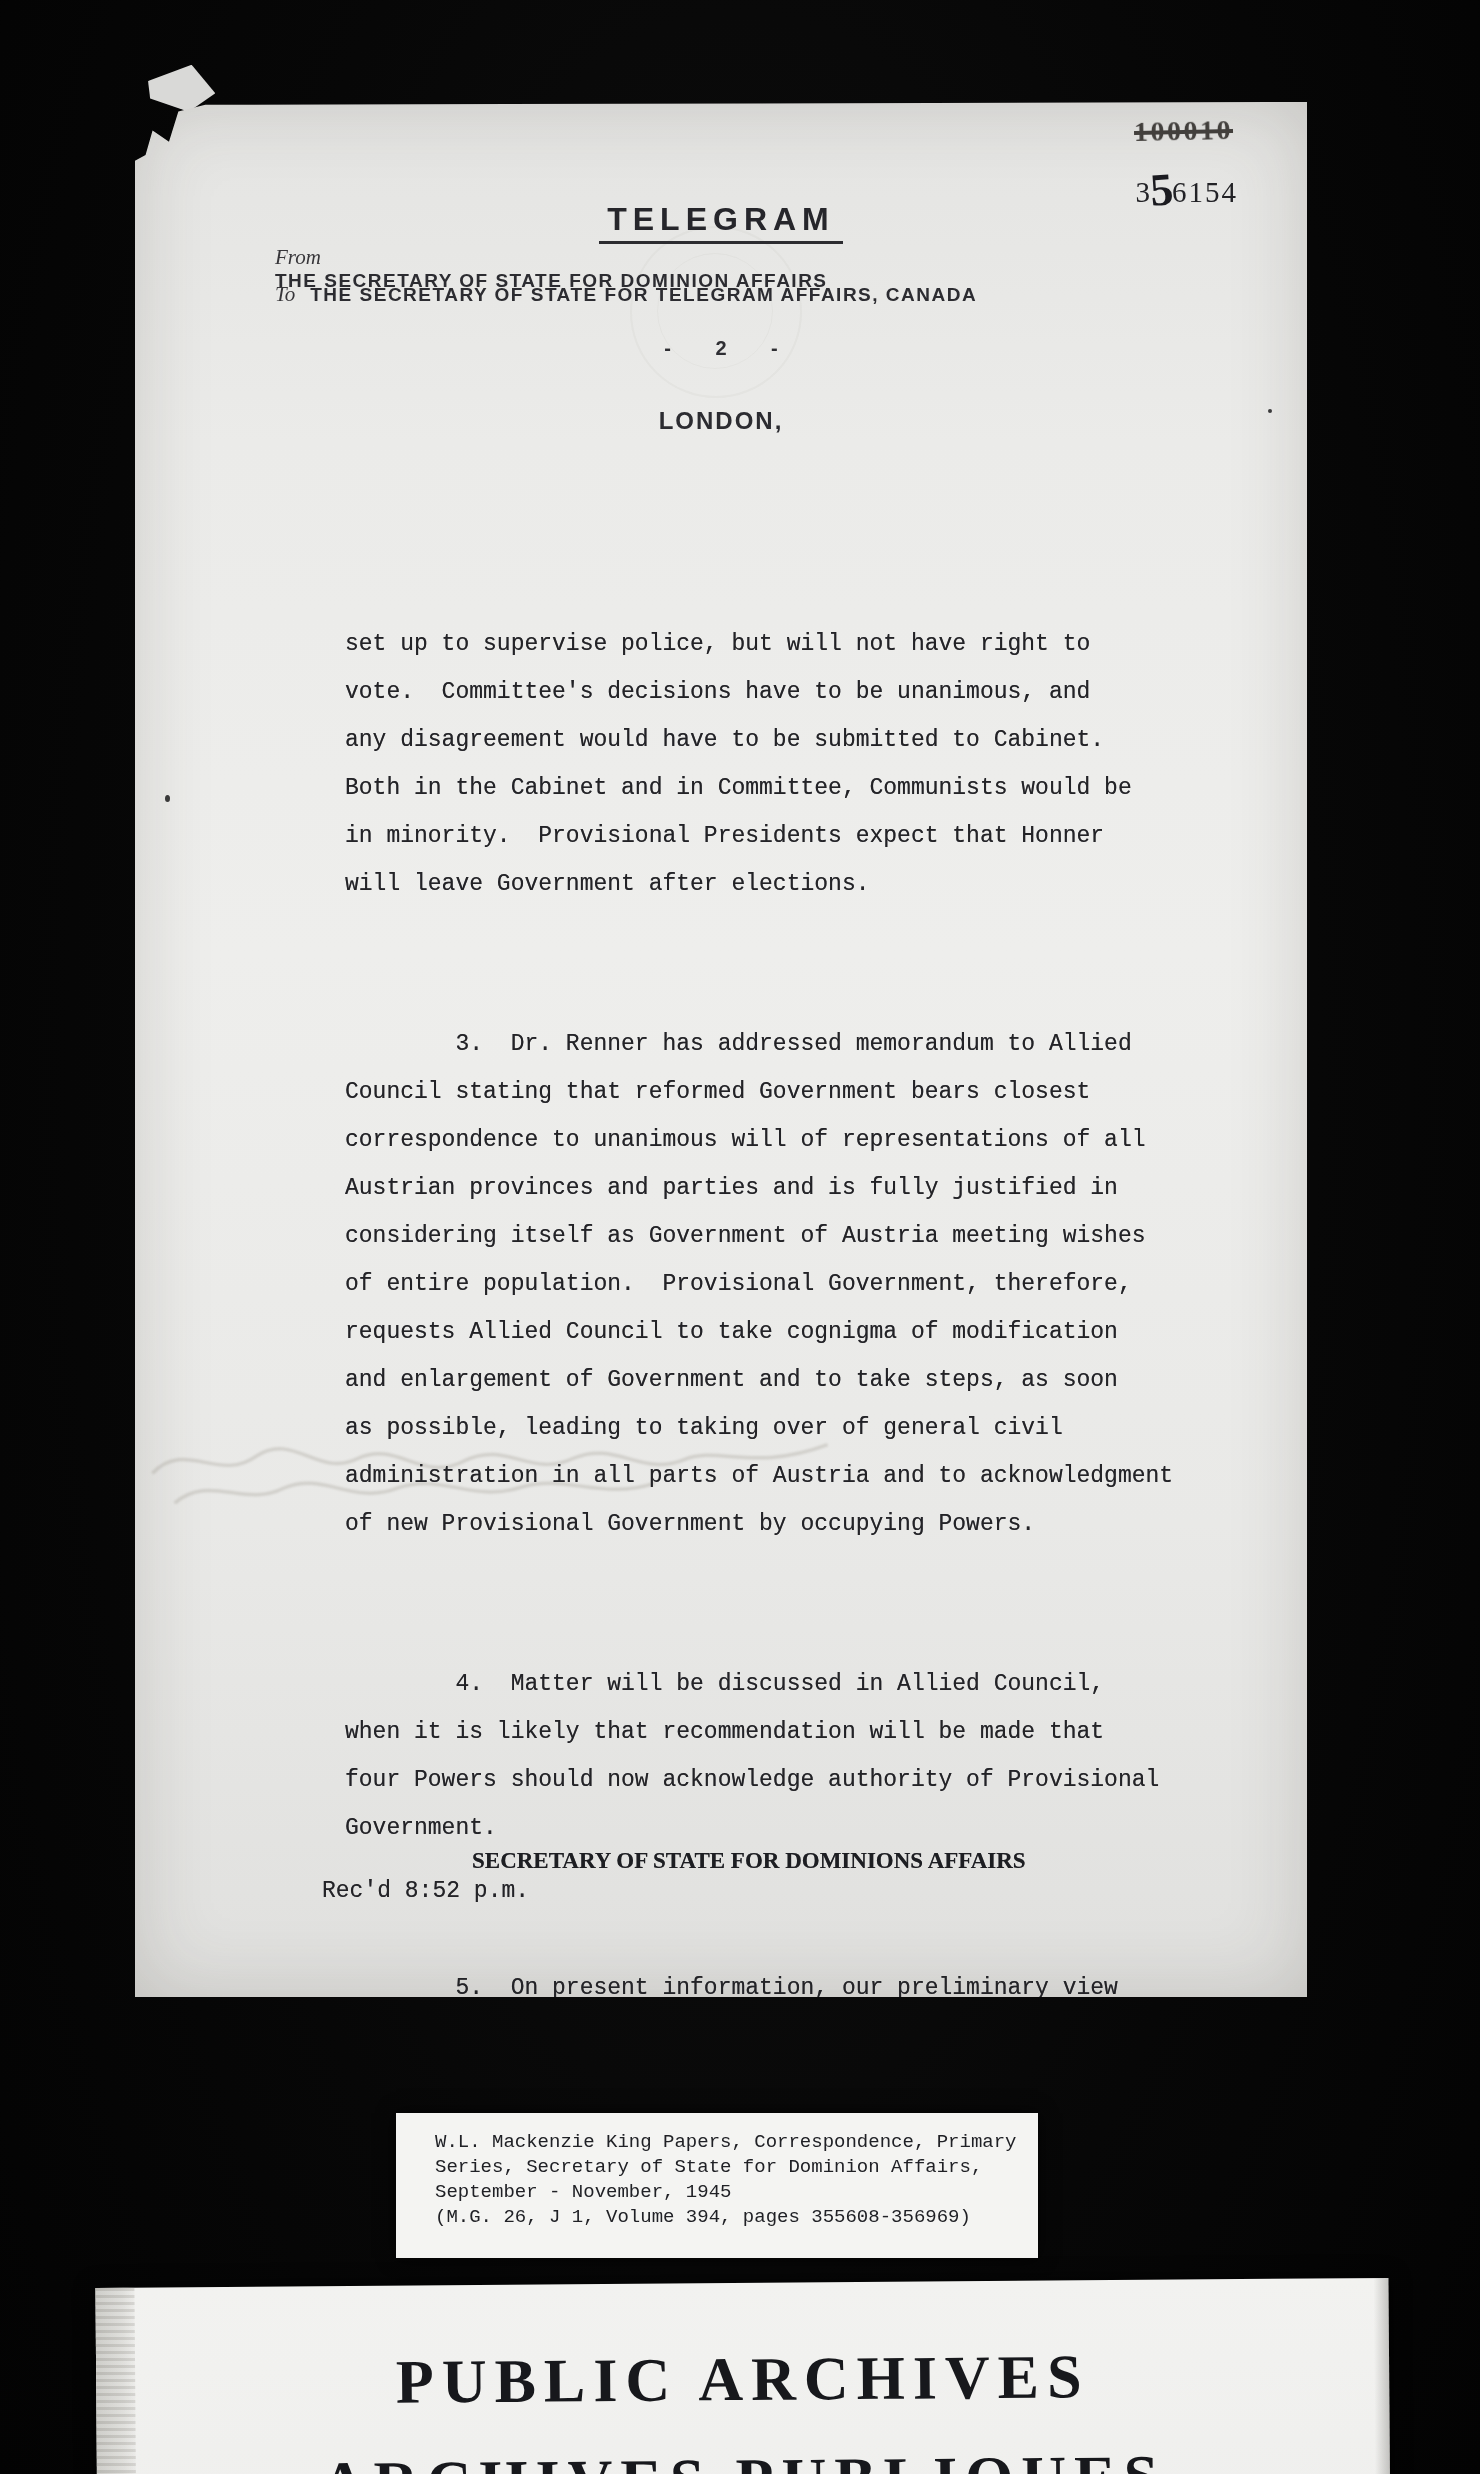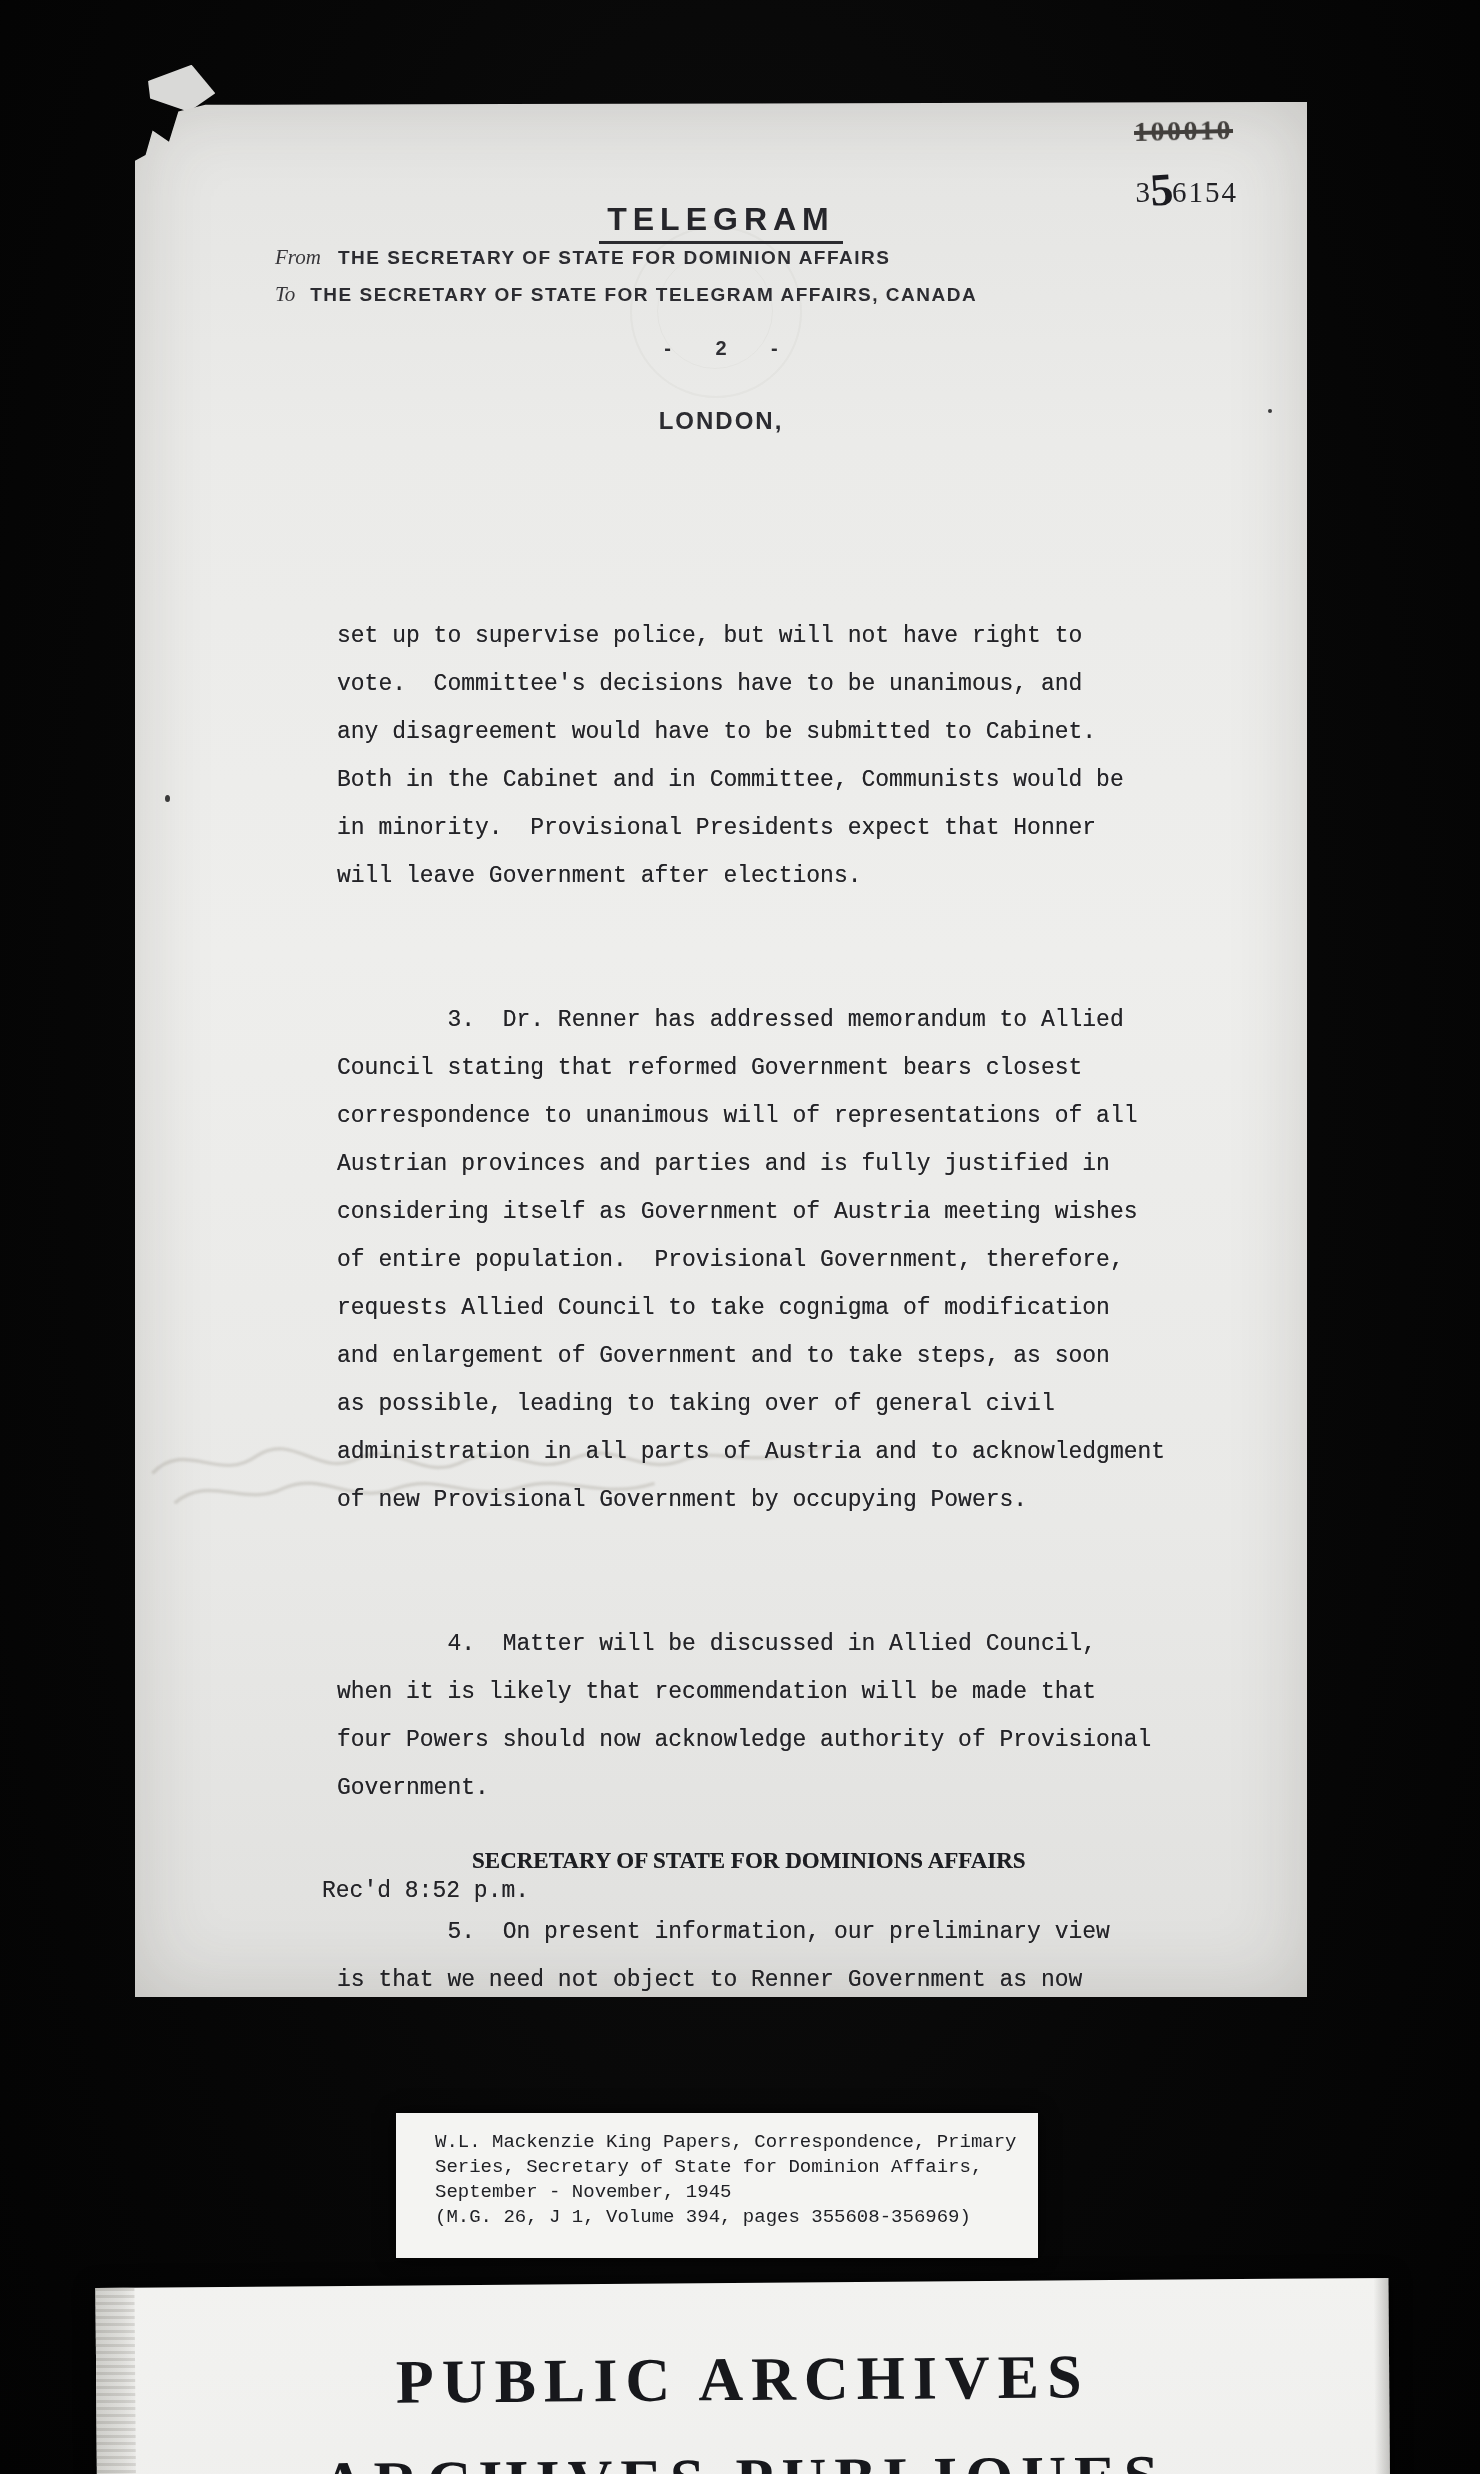--- a/index.html
+++ b/index.html
@@ -39,21 +39,21 @@
     transform:rotate(-4deg) translateY(3px); margin:0 -3px 0 -2px; line-height:0;
   }
 
   .title-row { position:absolute; left:0; top:83px; width:100%; text-align:center;margin-top:16px; }
   .telegram-title {
     display:inline-block; font-size:32px; font-weight:700; letter-spacing:6px;
     color:#26262b; border-bottom:3px solid #2c2c30; padding:0 8px 3px 8px;
   }
 
   .addr-line { position:absolute; left:140px; display:flex; align-items:baseline; white-space:nowrap; }
-  .addr-line.from { top:143px; }
+  .addr-line.from { top:143px;flex-direction:column; }
   .addr-line.to   { top:180px; }
   .addr-label {
     font-family:"Liberation Serif", serif; font-style:italic; font-size:21px; color:#37363a;
     margin-right:17px;
   }
   .addr-line.to .addr-label { margin-right:15px; }
   .addr-value { font-size:19px; font-weight:600; letter-spacing:1.5px; color:#2c2c31; }
 
   .page-indicator {
     position:absolute; left:0; top:235px; width:100%; text-align:center;
@@ -72,21 +72,21 @@
     position:absolute; left:522px; top:151px; width:114px; height:114px;
     border:1.5px solid rgba(125,115,95,0.5); border-radius:50%; opacity:0.10;
   }
 
   .body-text {
     position:absolute; left:202px; top:414px; width:861px;
     font-family:"Liberation Mono","DejaVu Sans Mono", monospace;
     font-size:23px; line-height:48px; color:#232327;
     white-space:pre; text-shadow:0 0 0.5px rgba(25,25,35,0.55);
   }
-  .body-text p { margin:0;font-family:Liberation Mono, monospace; }
+  .body-text p { margin:8px;font-family:Liberation Mono, monospace; }
 
   .signature {
     position:absolute; left:337px; top:1746px;
     font-family:Liberation Serif, serif;
     font-size:23px; font-weight:700; color:#1d1e22; white-space:nowrap;
     text-shadow:0 0 0.5px rgba(25,25,35,0.6);
   }
   .received {
     position:absolute; left:187px; top:1776px;
     font-family:Liberation Mono, monospace;

